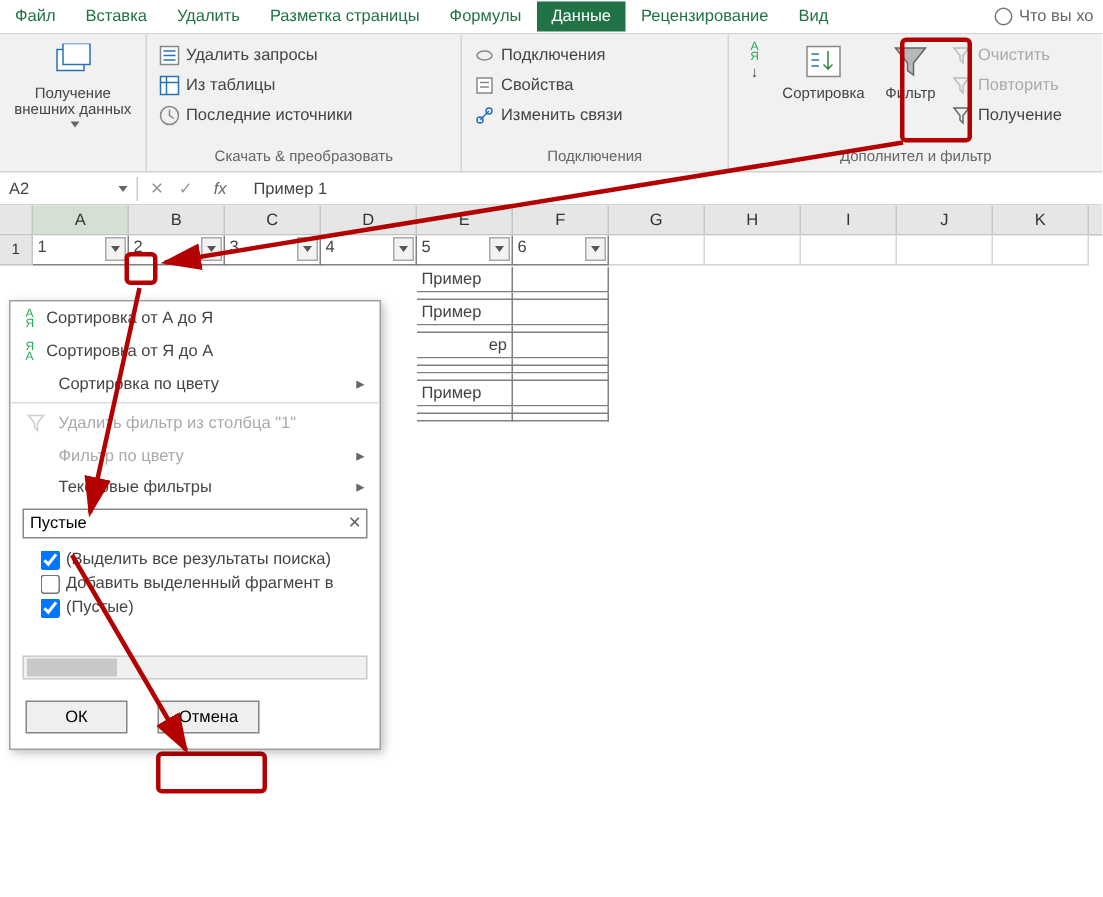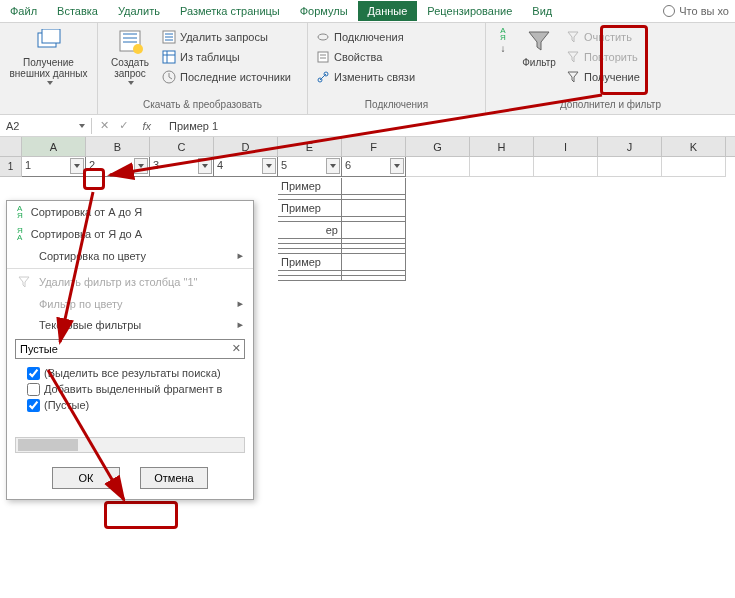--- a/index.html
+++ b/index.html
@@ -54,21 +54,21 @@
   .fp-item .arrow-r { margin-left:auto; color:#666;}
   .fp-sep { border-top:1px solid #ddd; margin:2px 0;}
   .fp-search { margin:4px 8px; position:relative;}
   .fp-search input { width:100%; padding:3px 20px 3px 4px; border:1px solid #888; font-size:11px;}
   .fp-search .x { position:absolute; right:4px; top:3px; color:#666; cursor:pointer;}
   .fp-tree { padding:2px 8px 4px 20px; line-height:16px;}
   .fp-tree label { display:flex; align-items:center; gap:4px;}
   .fp-scroll { height:70px; }
   .fp-hscroll { height:16px; margin:4px 8px; background:#f0f0f0; border:1px solid #ccc; position:relative;}
   .fp-hscroll .thumb{position:absolute; left:2px; top:1px; width:60px; height:12px; background:#c8c8c8;}
-  .fp-buttons { display:flex; justify-content:center; gap:20px; padding:10px 10px;}
+  .fp-buttons { display:flex; justify-content:flex-start; gap:20px; padding:10px 10px;}
   .fp-buttons button { width:68px; height:22px; border:1px solid #888; background:#efefef; font-size:11px;}
 
   .sort-icon{display:inline-flex;flex-direction:column;font-size:8px;line-height:7px;color:#2a5;}
 
   
   svg.anno { position:absolute; left:0; top:0; pointer-events:none; z-index:200;}
 </style>
 </head>
 <body>
 
@@ -98,32 +98,20 @@
       </div>
       <span style="white-space:pre-line">Получение
 внешних данных</span>
       <span class="drop-tri"></span>
     </div>
     <div class="group-label">&nbsp;</div>
   </div>
 
   <div class="group" style="width:210px">
     <div class="stackh" style="align-items:flex-start">
-      <div class="stackv" style="width:52px">
-        <div class="icon-box">
-          <svg width="26" height="26">
-              <rect x="3" y="3" width="20" height="20" fill="#fff" stroke="#888"></rect>
-              <path d="M6 6h14M6 10h14M6 14h14" stroke="#2a71b8"></path>
-              <circle cx="21" cy="21" r="5" fill="#ffcf3f"></circle>
-            </svg>
-        </div>
-        <span style="white-space:pre-line">Создать
-запрос</span>
-        <span class="drop-tri"></span>
-      </div>
       <div style="display:flex;flex-direction:column;gap:4px;padding-top:2px">
         <div class="small-btn">
             <svg width="14" height="14">
               <rect x="1" y="1" width="12" height="12" fill="#fff" stroke="#888"></rect>
               <path d="M3 4h8M3 7h8M3 10h8" stroke="#2a71b8"></path>
             </svg>
             <span>Удалить запросы</span>
           </div>
         <div class="small-btn">
             <svg width="14" height="14">
@@ -170,20 +158,30 @@
           </div>
       </div>
     </div>
     <div class="group-label">Подключения</div>
   </div>
 
   <div class="group" style="flex:1; border-right:none">
     <div class="stackh" style="align-items:flex-start; gap:2px">
       <div class="stackv" style="width:22px">
         <span class="sort-icon">А<span>Я</span></span>↓
+      </div>
+      <div class="stackv" style="width:66px">
+        <div class="icon-box">
+          <svg width="26" height="26">
+              <rect x="2" y="3" width="22" height="20" fill="#fff" stroke="#888"></rect>
+              <path d="M5 8h5M5 12h5M5 16h5" stroke="#2a71b8"></path>
+              <path d="M16 6v12l-3-3m3 3l3-3" stroke="#2a8a3a" fill="none"></path>
+            </svg>
+        </div>
+        <span>Сортировка</span>
       </div>
       <div class="stackv" style="width:46px">
         <div class="icon-box">
           <svg width="26" height="26">
               <path d="M3 4h20l-8 10v8l-4-3v-5z" fill="#b8b8b8" stroke="#666"></path>
             </svg>
         </div>
         <span>Фильтр</span>
       </div>
       <div style="display:flex;flex-direction:column;gap:4px;padding-top:2px">

